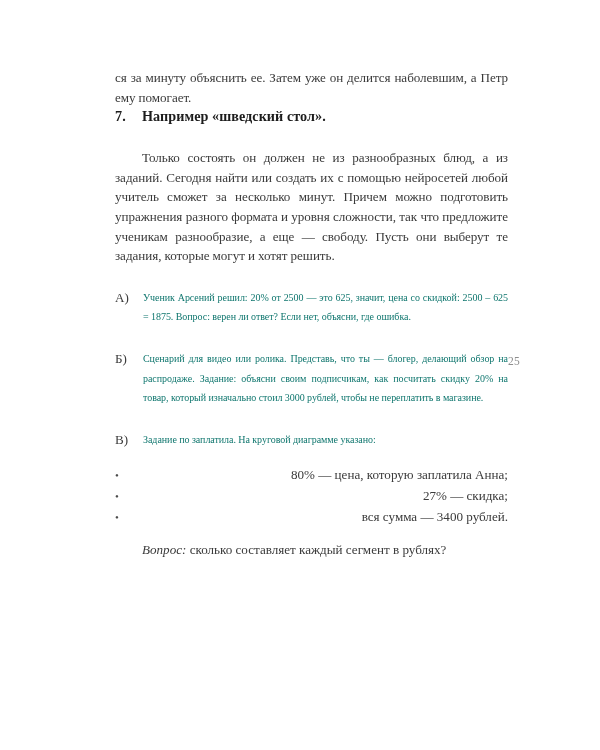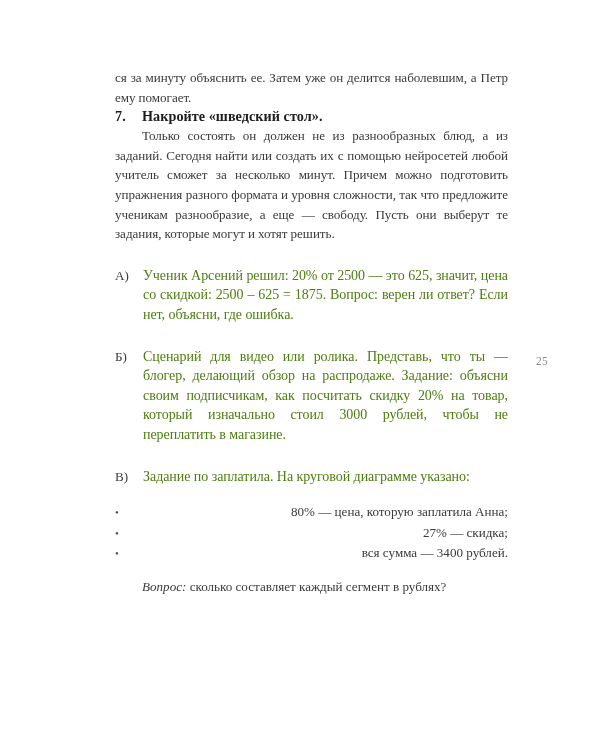--- a/index.html
+++ b/index.html
@@ -67,44 +67,44 @@
     align-items: baseline;
   }
   .heading-number {
     width: 27px;
     flex: 0 0 27px;
   }
   .heading-text {
     flex: 1 1 auto;
   }
 
-  .gap-after-heading { }
+  .gap-after-heading { margin-top: 22px; }
 
   
   .lettered-list {
     margin: 0;
     padding: 0;
     list-style: none;
   }
   .lettered-item {
     display: flex;
     margin-top: 22px;
   }
   .lettered-marker {
     flex: 0 0 28px;
     width: 28px;
     font-size: 13.1px;
     line-height: 19.6px;
     color: #3a3a3a;
   }
   .lettered-body {
     flex: 1 1 auto;
-    font-size: 14px;
-    line-height: 19.6px;
-    color: #4d7c0f;
+    font-size: 10px;
+    line-height: 19.6px;
+    color: #0f766e;
     text-align: justify;
     text-justify: inter-word;
     letter-spacing: -0.05px;
   }
 
   
   .bullet-list {
     margin: 16px 0 0 0;
     padding: 0;
     list-style: none;
@@ -140,35 +140,34 @@
   .page-number {
     position: absolute;
     left: 497px;
     top: 354px;
     width: 30px;
     text-align: left;
     font-size: 11.5px;
     line-height: 14px;
     color: #8d8d8d;
     letter-spacing: 0.2px;
-    margin-left: 28px;
   }
 </style>
 </head>
 <body>
 
 <div class="page">
 
   <div class="content">
 
     <p class="para continuation">ся за минуту объяснить ее. Затем уже он делится наболевшим, а Петр ему помогает.</p>
 
     <div class="heading gap-before-heading">
       <span class="heading-number">7.</span>
-      <span class="heading-text">Накройте «шведский стол».</span>
+      <span class="heading-text">Например «шведский стол».</span>
     </div>
 
     <p class="para indented gap-after-heading">Только состоять он должен не из разнообразных блюд, а из заданий. Сегодня найти или создать их с помощью нейросетей любой учитель сможет за несколько минут. Причем можно подготовить упражнения разного формата и уровня сложности, так что предложите ученикам разнообразие, а еще — свободу. Пусть они выберут те задания, которые могут и хотят решить.</p>
 
 
     <ul class="lettered-list">
 
       <li class="lettered-item">
         <span class="lettered-marker">А)</span>
         <span class="lettered-body">Ученик Арсений решил: 20% от 2500 — это 625, значит, цена со скидкой: 2500 – 625 = 1875. Вопрос: верен ли ответ? Если нет, объясни, где ошибка.</span>

